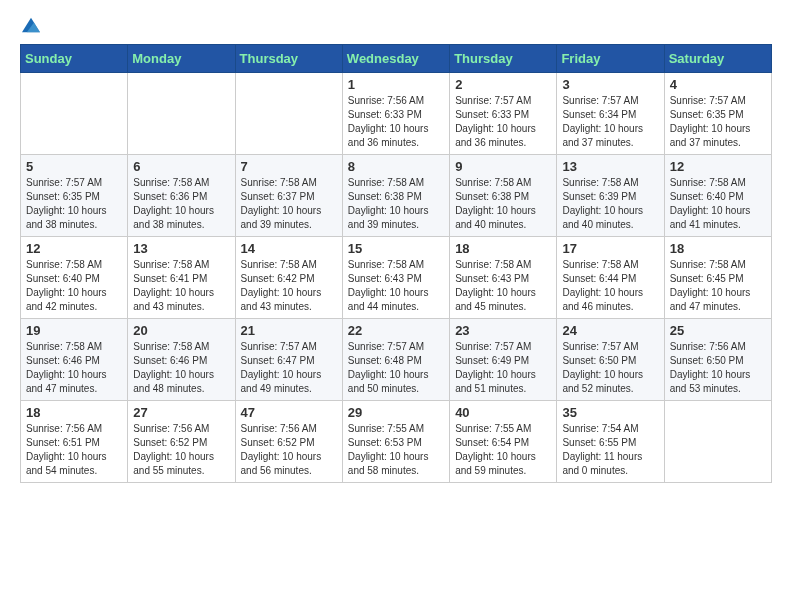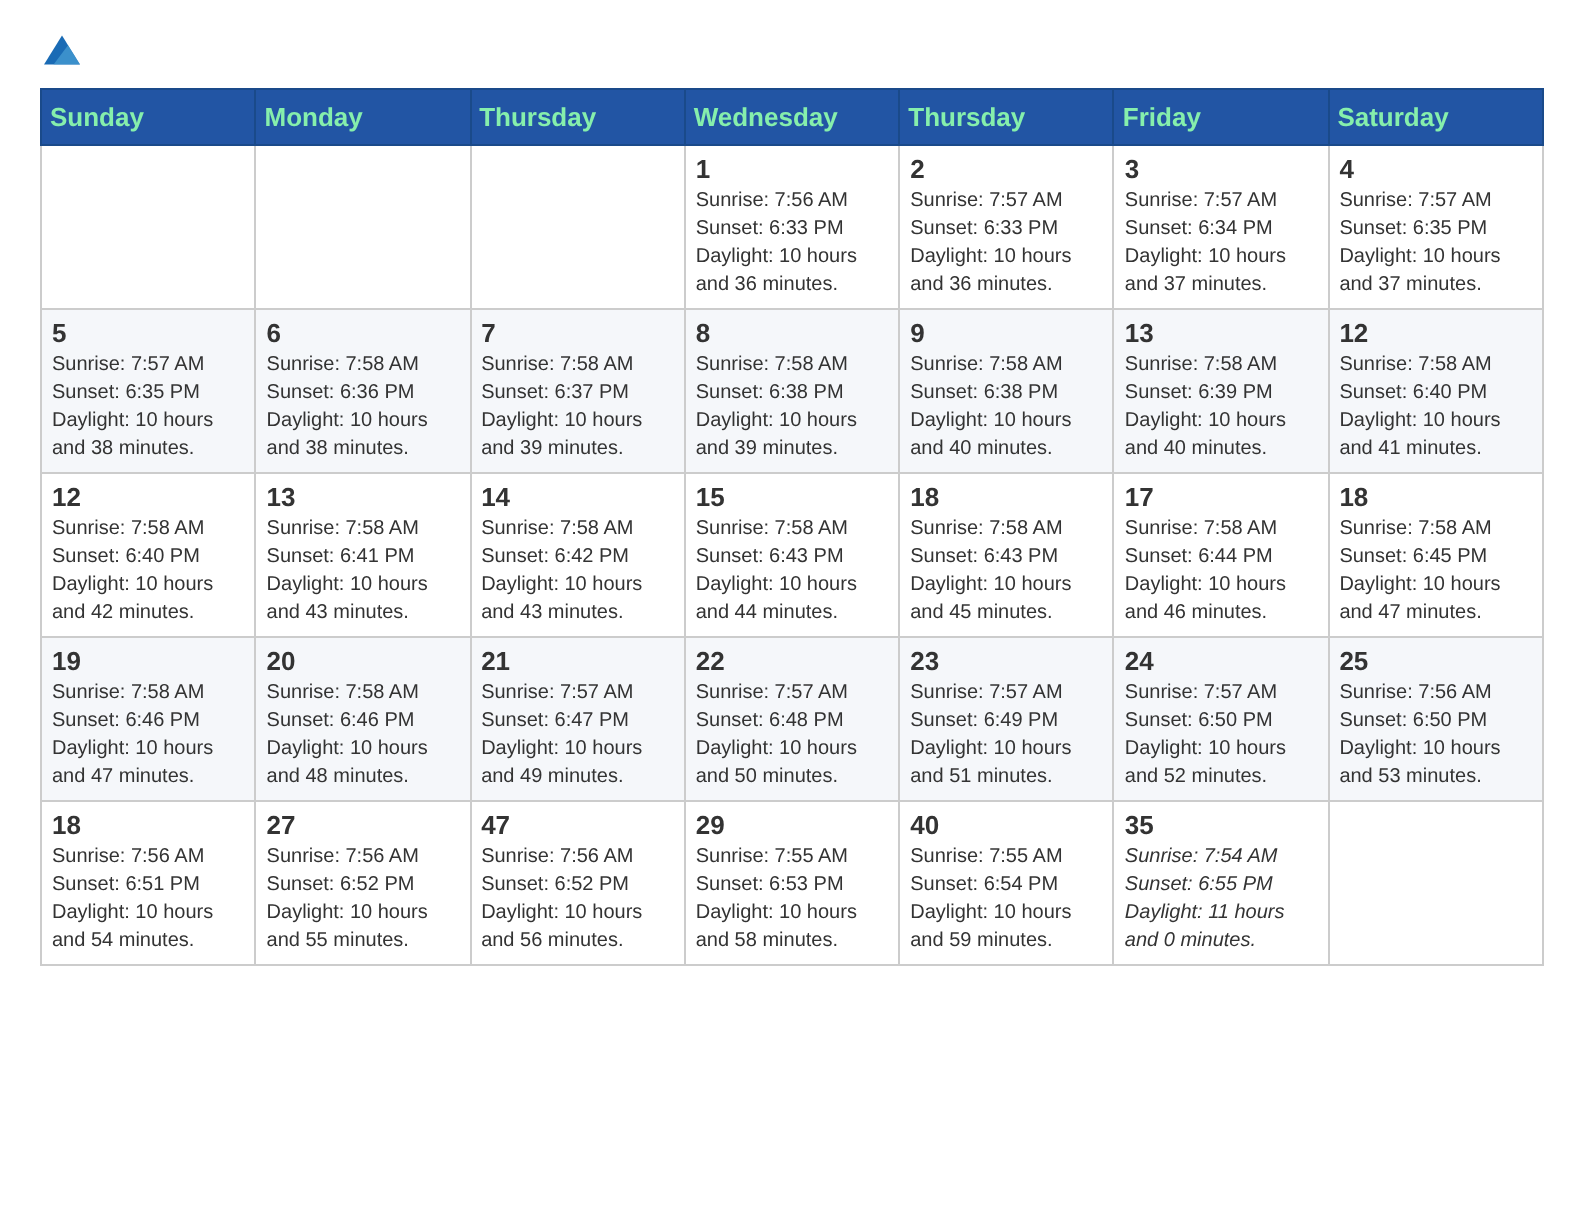--- a/index.html
+++ b/index.html
@@ -348,21 +348,21 @@
           </td>
           <td>
             <span class="day-num">40</span>
             <div class="day-info" style="white-space: pre-line;">Sunrise: 7:55 AM
 Sunset: 6:54 PM
 Daylight: 10 hours
 and 59 minutes.</div>
           </td>
           <td>
             <span class="day-num">35</span>
-            <div class="day-info" style="white-space: pre-line; font-style: italic;">Sunrise: 7:54 AM
+            <div class="day-info" style="white-space: pre-line;">Sunrise: 7:54 AM
 Sunset: 6:55 PM
 Daylight: 11 hours
 and 0 minutes.</div>
           </td>
           <td class="empty-cell"></td>
         </tr>
       </tbody>
   </table>
 </div>
 

